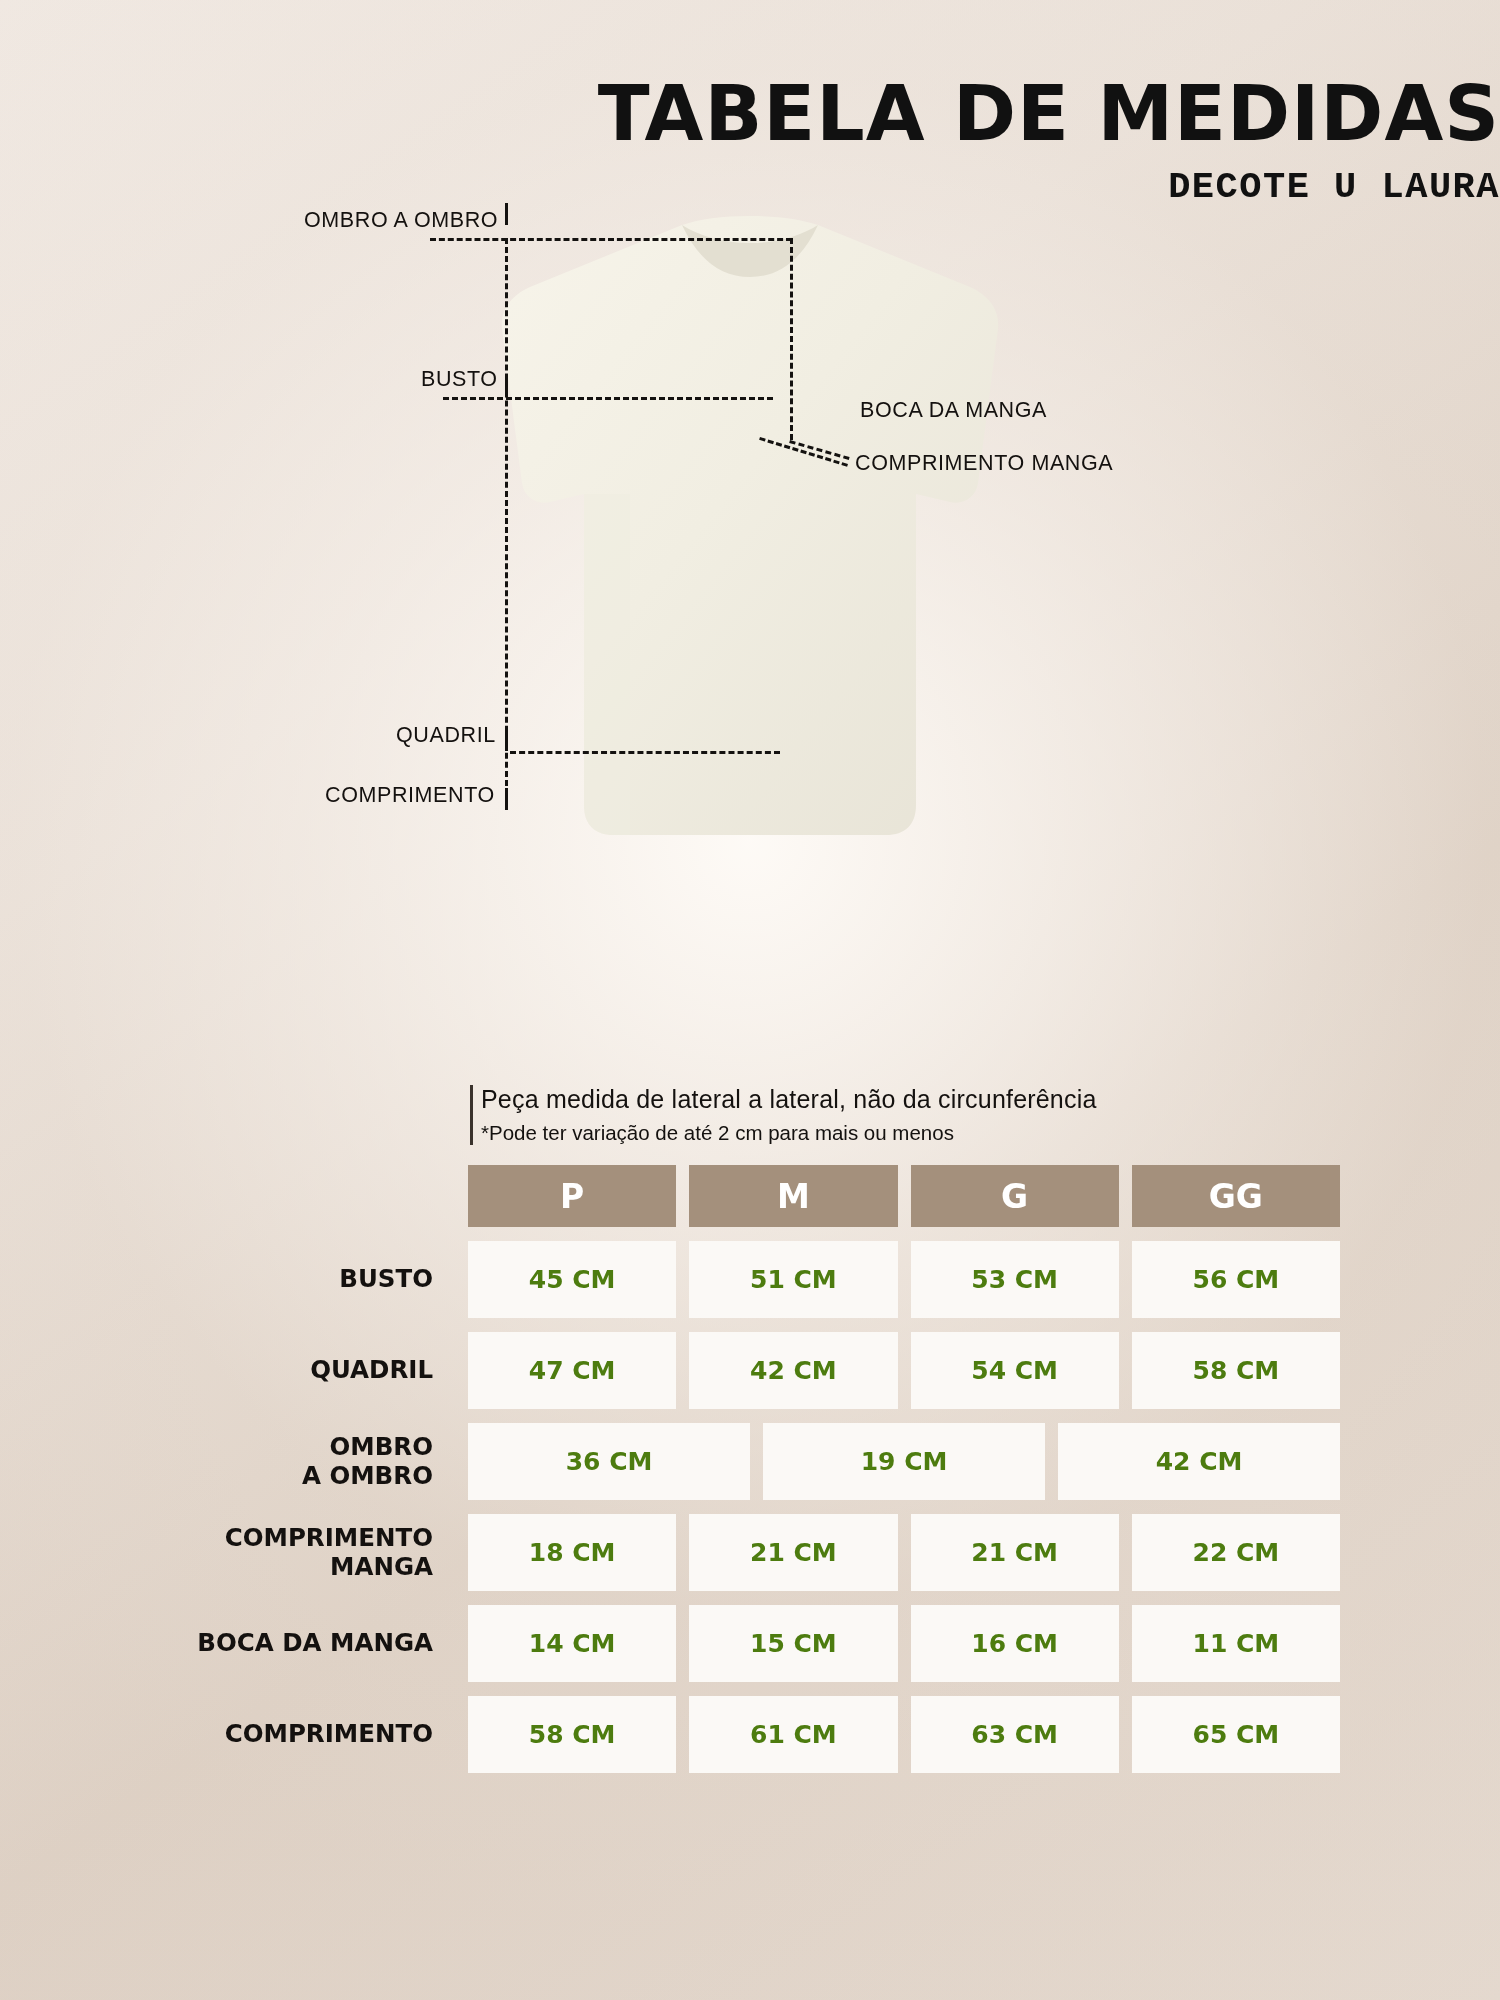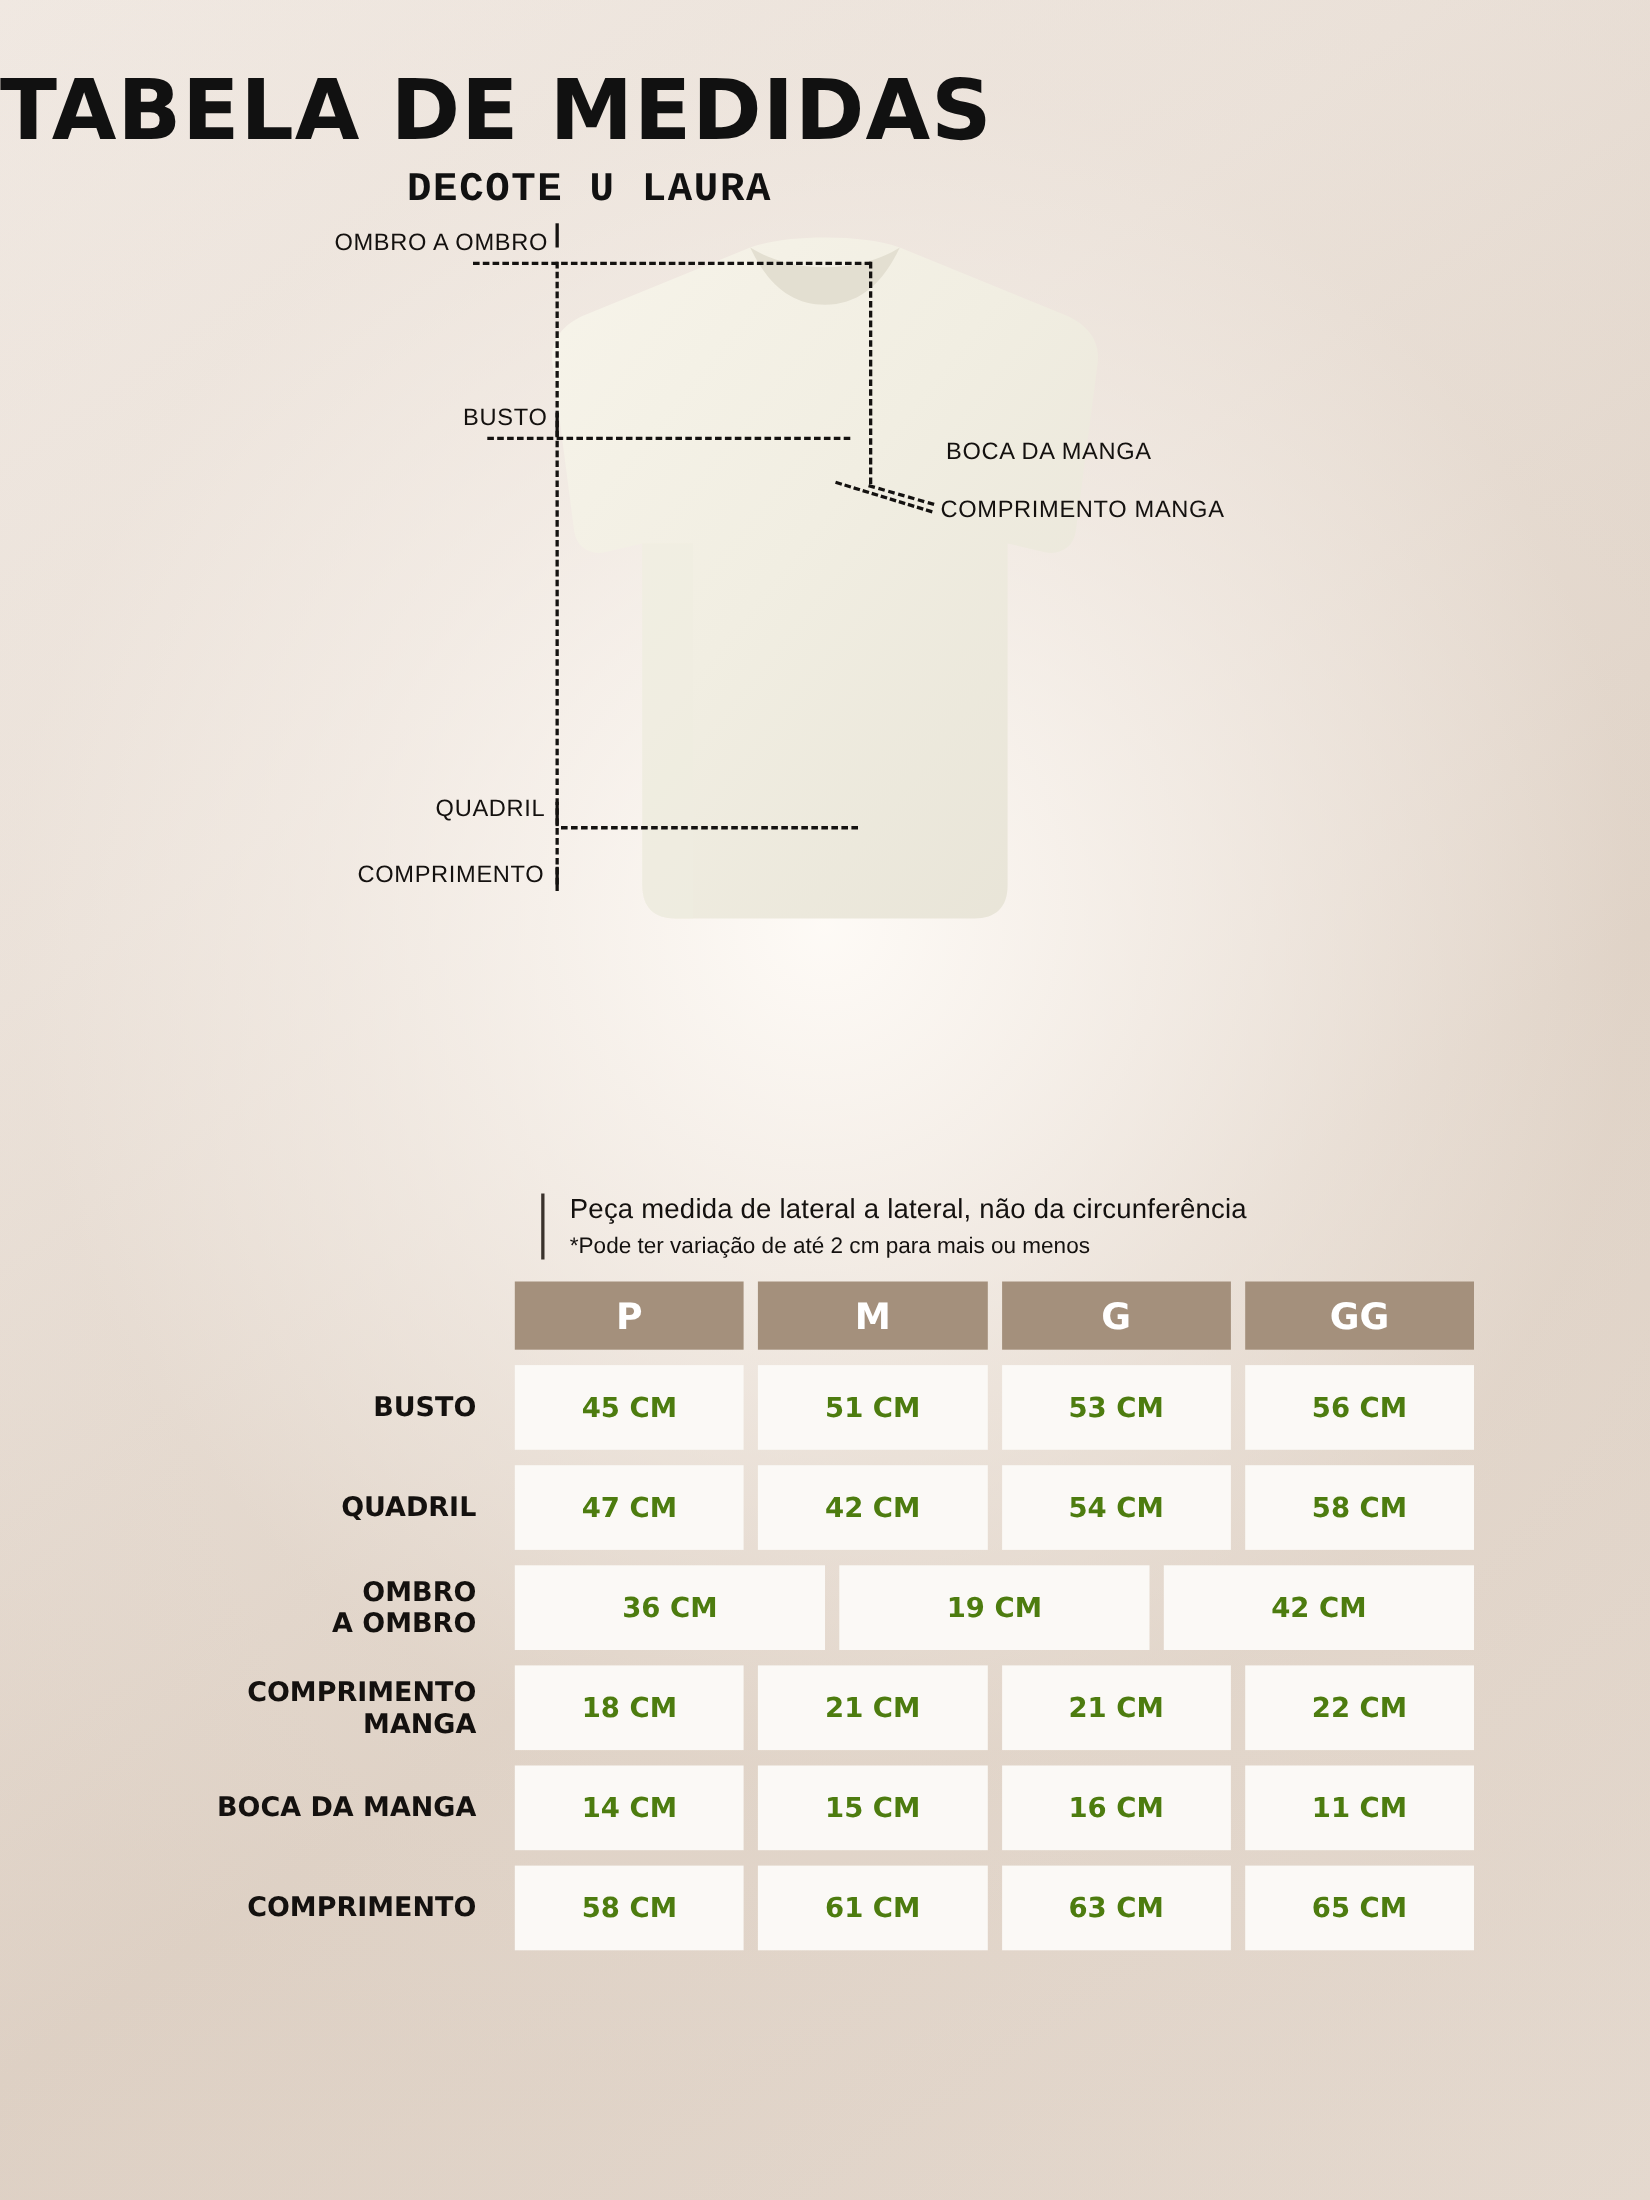--- a/index.html
+++ b/index.html
@@ -17,24 +17,24 @@
     position: absolute;
     inset: 0;
     background:
       radial-gradient(ellipse 70% 55% at 50% 42%, rgba(255,252,248,0.95) 0%, rgba(246,240,234,0.55) 42%, rgba(228,217,206,0.15) 70%, rgba(205,188,173,0.08) 100%),
       linear-gradient(145deg, #f3ece6 0%, #ece3db 30%, #dfd2c6 62%, #e6dbd1 100%);
   }
 
   
   .header {
     position: absolute;
-    top: 62px;
+    top: 76px;
     left: 0;
     width: 100%;
-    text-align: left;
+    text-align: right;
   }
   .title {
     font-family: "DejaVu Sans", sans-serif;
     font-weight: bold;
     font-size: 76px;
     letter-spacing: 1px;
     color: #111;
     line-height: 1;
   }
   .subtitle {
@@ -93,23 +93,23 @@
   .tick {
     position: absolute;
     border-left: 3px solid #141210;
     width: 0;
     height: 22px;
   }
 
   
   .note {
     position: absolute;
-    left: 492px;
+    left: 470px;
     top: 1085px;
-    padding-left: 23px;
+    padding-left: 8px;
     border-left: 3px solid #3a322c;
   }
   .note-main {
     font-size: 25px;
     color: #14110f;
     letter-spacing: 0.2px;
   }
   .note-sub {
     font-size: 20.5px;
     color: #14110f;

